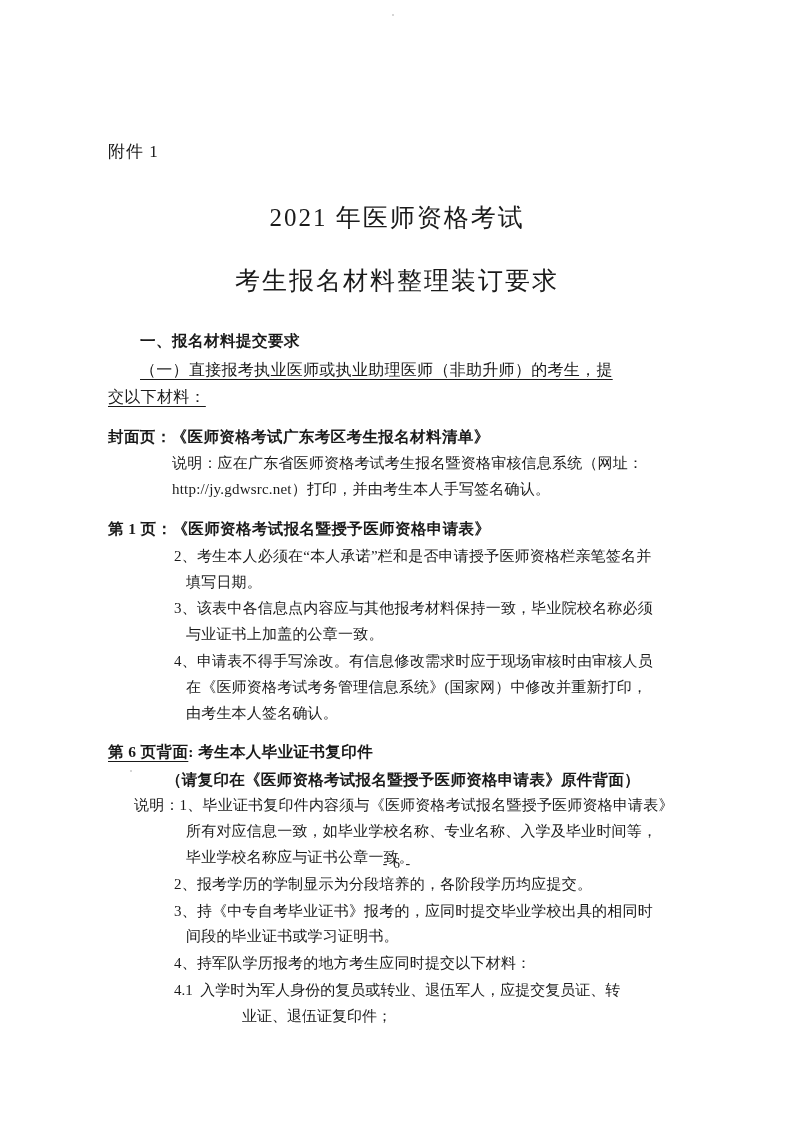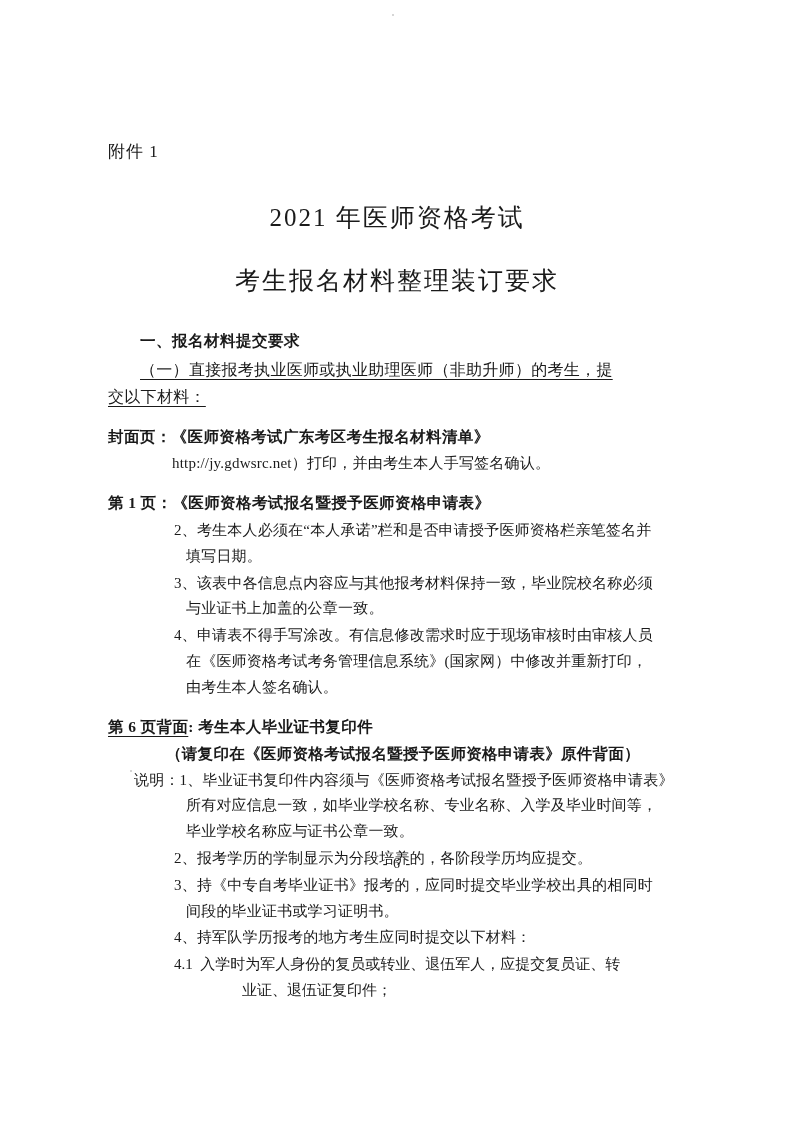--- a/index.html
+++ b/index.html
@@ -147,20 +147,21 @@
     <span class="line2">考生报名材料整理装订要求</span>
   </div>
 
   <div class="section-heading">一、报名材料提交要求</div>
 
   <p class="para indent2 underline-block">（一）直接报考执业医师或执业助理医师（非助升师）的考生，提</p>
   <p class="para underline-block">交以下材料：</p>
 
   <div class="item-head">封面页：《医师资格考试广东考区考生报名材料清单》</div>
   <div class="note-wrap">
+    <div class="note-line note-first-indent">说明：应在广东省医师资格考试考生报名暨资格审核信息系统（网址：</div>
     <div class="note-line note-hang2">http://jy.gdwsrc.net）打印，并由考生本人手写签名确认。</div>
   </div>
 
   <div class="item-head">第 1 页：《医师资格考试报名暨授予医师资格申请表》</div>
   <ul class="numlist">
     <li>
       <span style="padding-left:40px"></span><span>2、</span><span>考生本人必须在“本人承诺”栏和是否申请授予医师资格栏亲笔签名并</span>
       <span class="sub">填写日期。</span>
     </li>
     <li>

